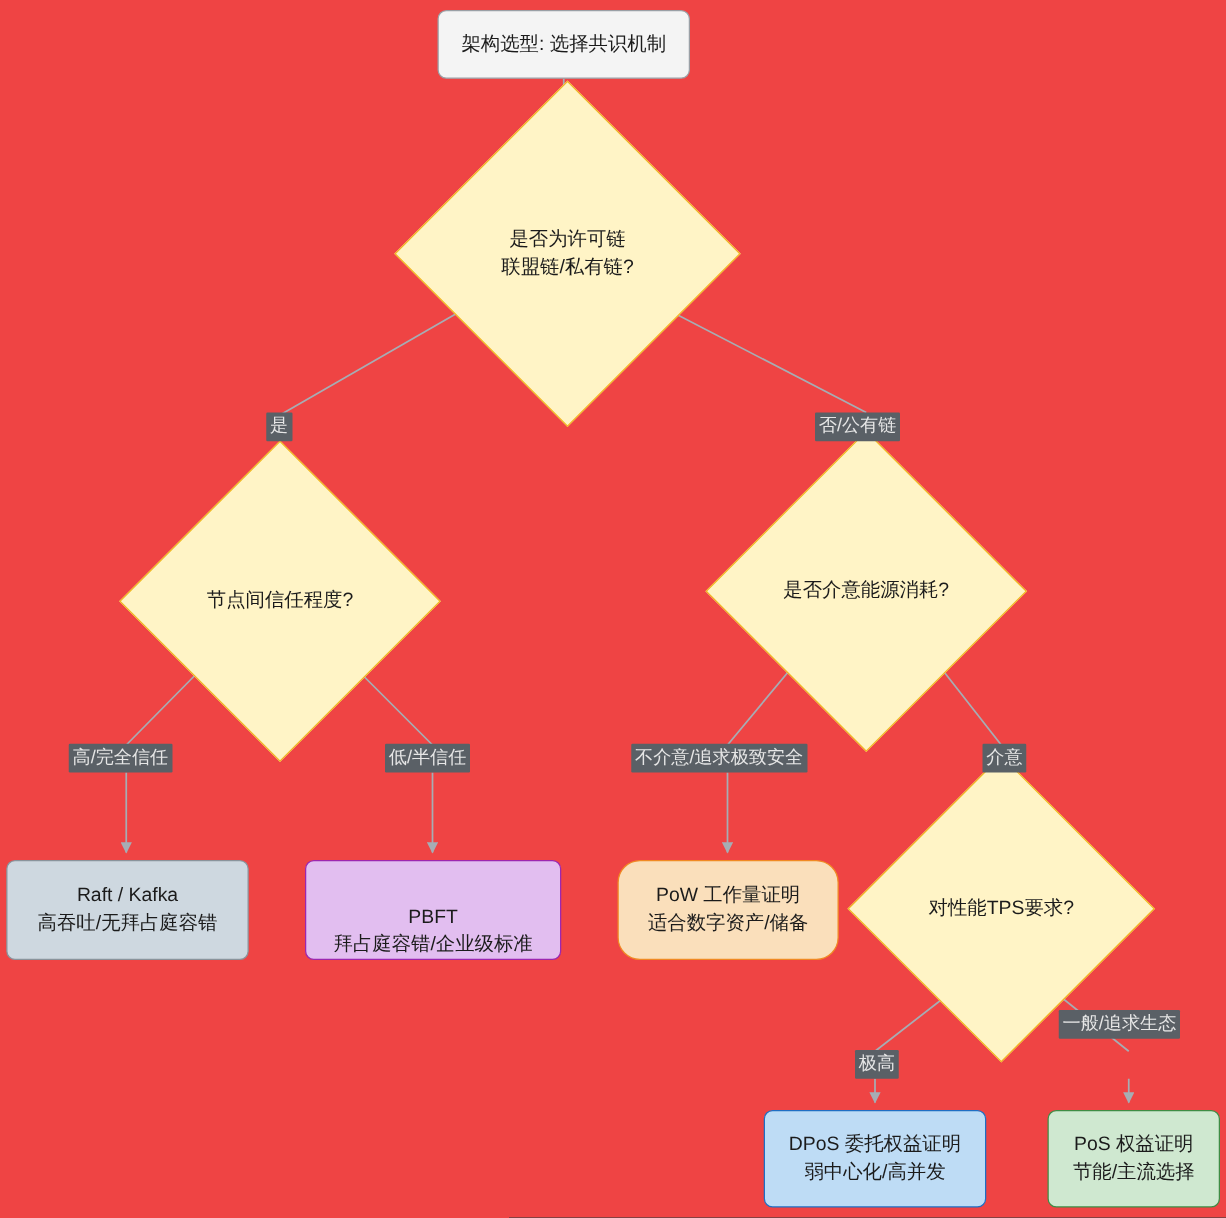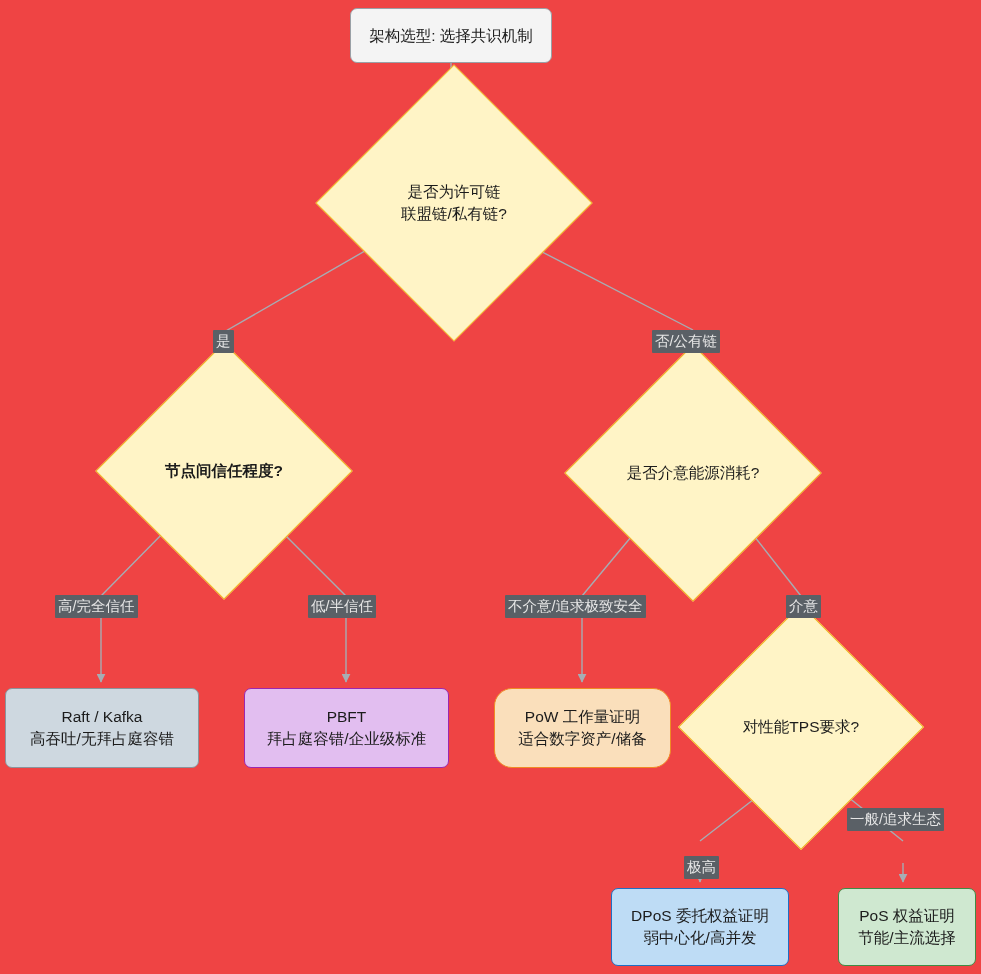--- a/index.html
+++ b/index.html
@@ -143,21 +143,21 @@
   </div>
 
   <div class="diamond" style="left:356px; top:105px; width:196px; height:196px;">
     <div class="shape"></div>
     <div class="dlabel node-lines">
       <span class="nl">是否为许可链</span>
       <span class="nl">联盟链/私有链?</span>
     </div>
   </div>
 
-  <div class="diamond" style="left:133px; top:380px; width:182px; height:182px;font-weight:bold;">
+  <div class="diamond" style="left:133px; top:390px; width:182px; height:182px;">
     <div class="shape"></div>
     <div class="dlabel node-lines">
       <span class="nl">节点间信任程度?</span>
     </div>
   </div>
 
   <div class="diamond" style="left:602px; top:382px; width:182px; height:182px;">
     <div class="shape"></div>
     <div class="dlabel node-lines">
       <span class="nl">是否介意能源消耗?</span>
@@ -171,21 +171,21 @@
     </div>
   </div>
 
   <div class="box slate" style="left:5px; top:688px; width:194px; height:80px;">
     <span class="node-lines">
       <span class="nl">Raft  /  Kafka</span>
       <span class="nl">高吞吐/无拜占庭容错</span>
     </span>
   </div>
 
-  <div class="box purple" style="left:244px; top:688px; width:205px; height:80px;">
+  <div class="box purple" style="left:244px; top:688px; width:205px; height:80px;align-items:flex-end;">
     <span class="node-lines">
       <span class="nl">PBFT</span>
       <span class="nl">拜占庭容错/企业级标准</span>
     </span>
   </div>
 
   <div class="box orange" style="left:494px; top:688px; width:177px; height:80px;border-radius:18px;">
     <span class="node-lines">
       <span class="nl">PoW 工作量证明</span>
       <span class="nl">适合数字资产/储备</span>
@@ -211,17 +211,17 @@
   <div class="edge-label" style="left:652px; top:330px;">否/公有链</div>
 
   <div class="edge-label" style="left:55px; top:595px;">高/完全信任</div>
 
   <div class="edge-label" style="left:308px; top:595px;">低/半信任</div>
 
   <div class="edge-label" style="left:505px; top:595px;">不介意/追求极致安全</div>
 
   <div class="edge-label" style="left:786px; top:595px;">介意</div>
 
-  <div class="edge-label" style="left:684px; top:840px;margin-top:16px;">极高</div>
+  <div class="edge-label" style="left:684px; top:840px;">极高</div>
 
   <div class="edge-label" style="left:847px; top:808px;">一般/追求生态</div>
 
 </div>
 
 </body></html>

